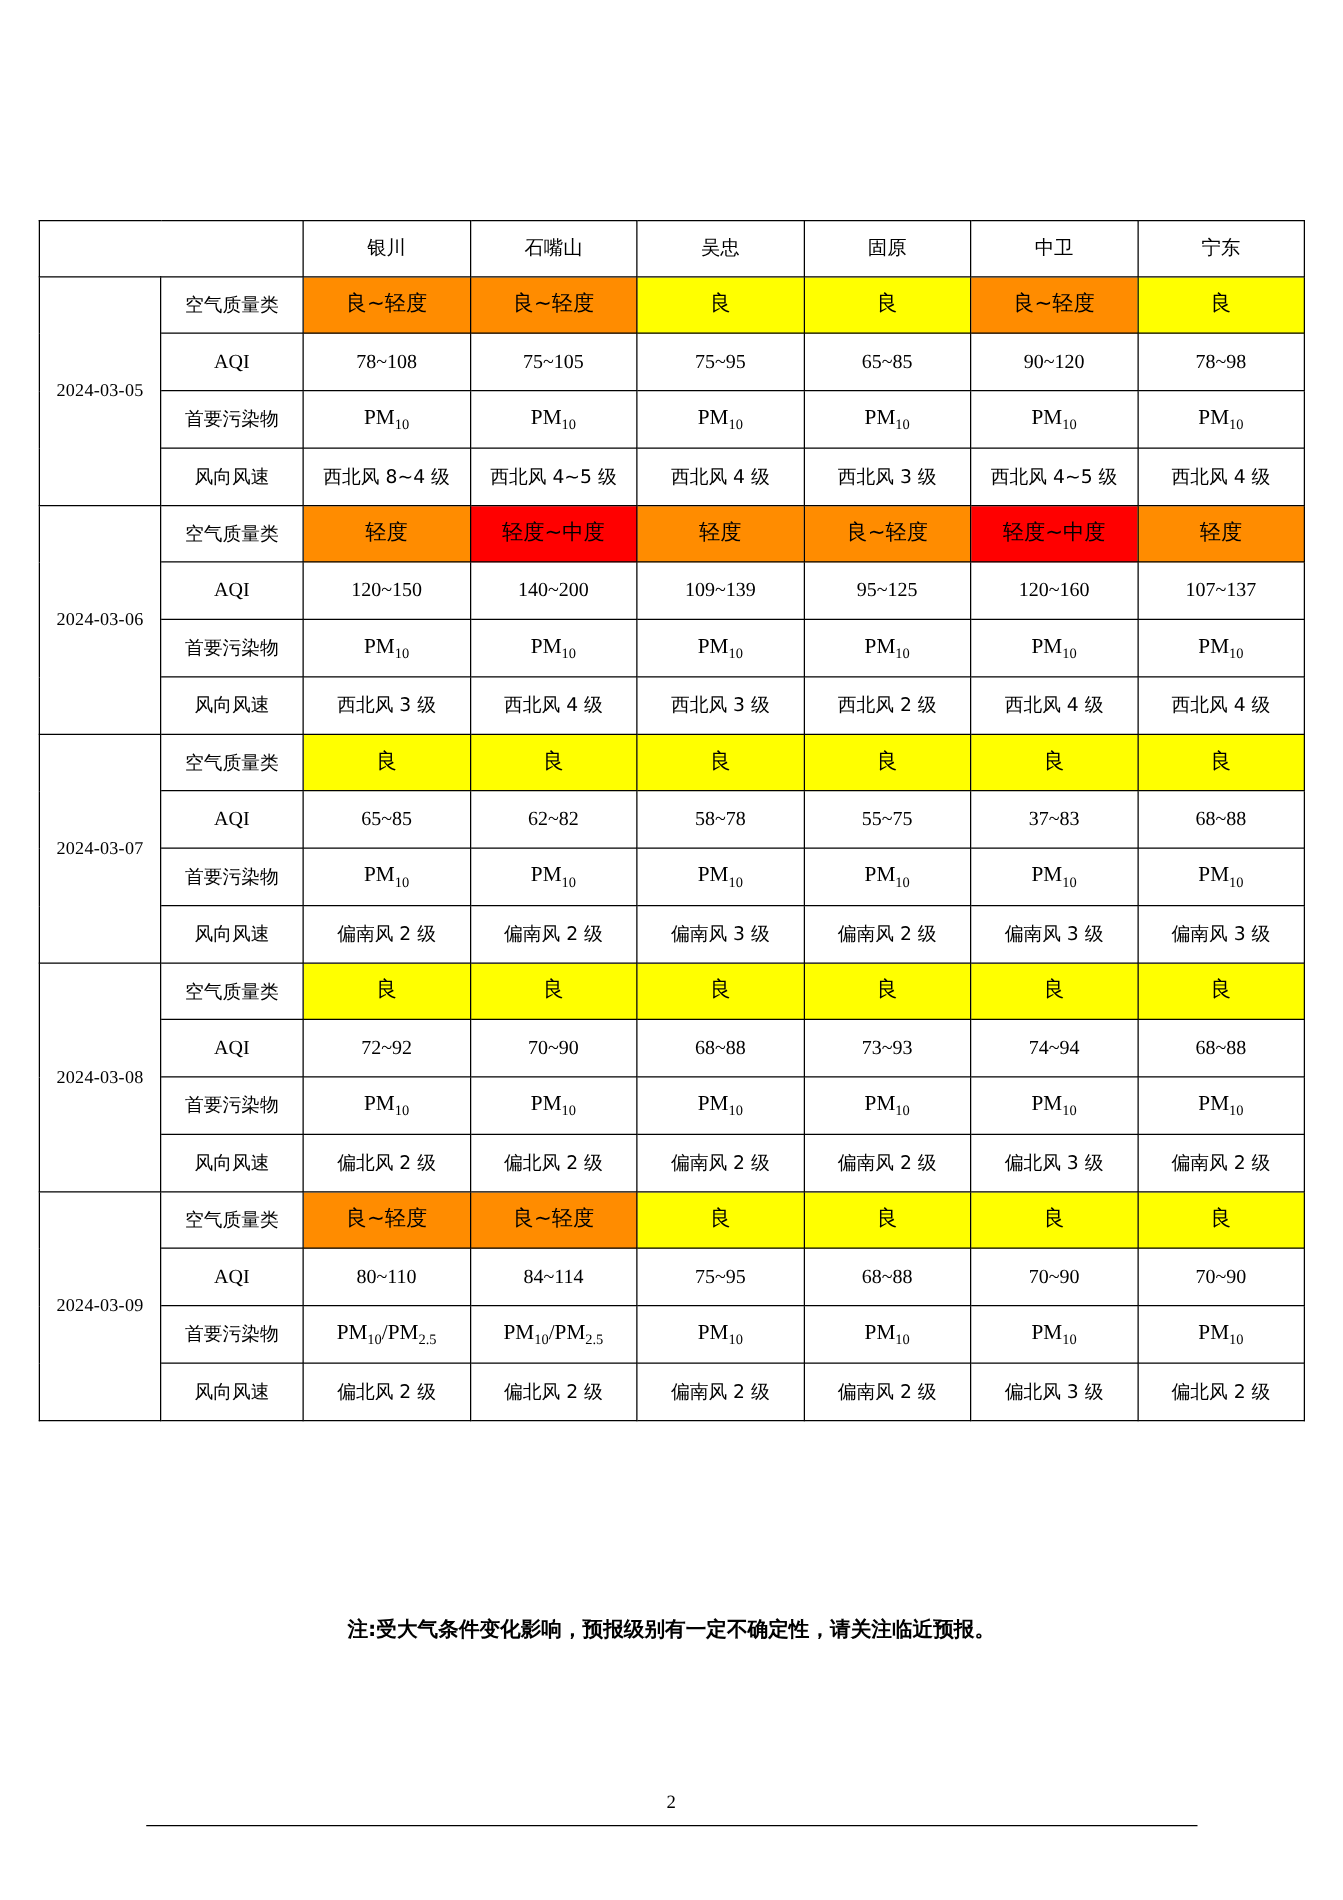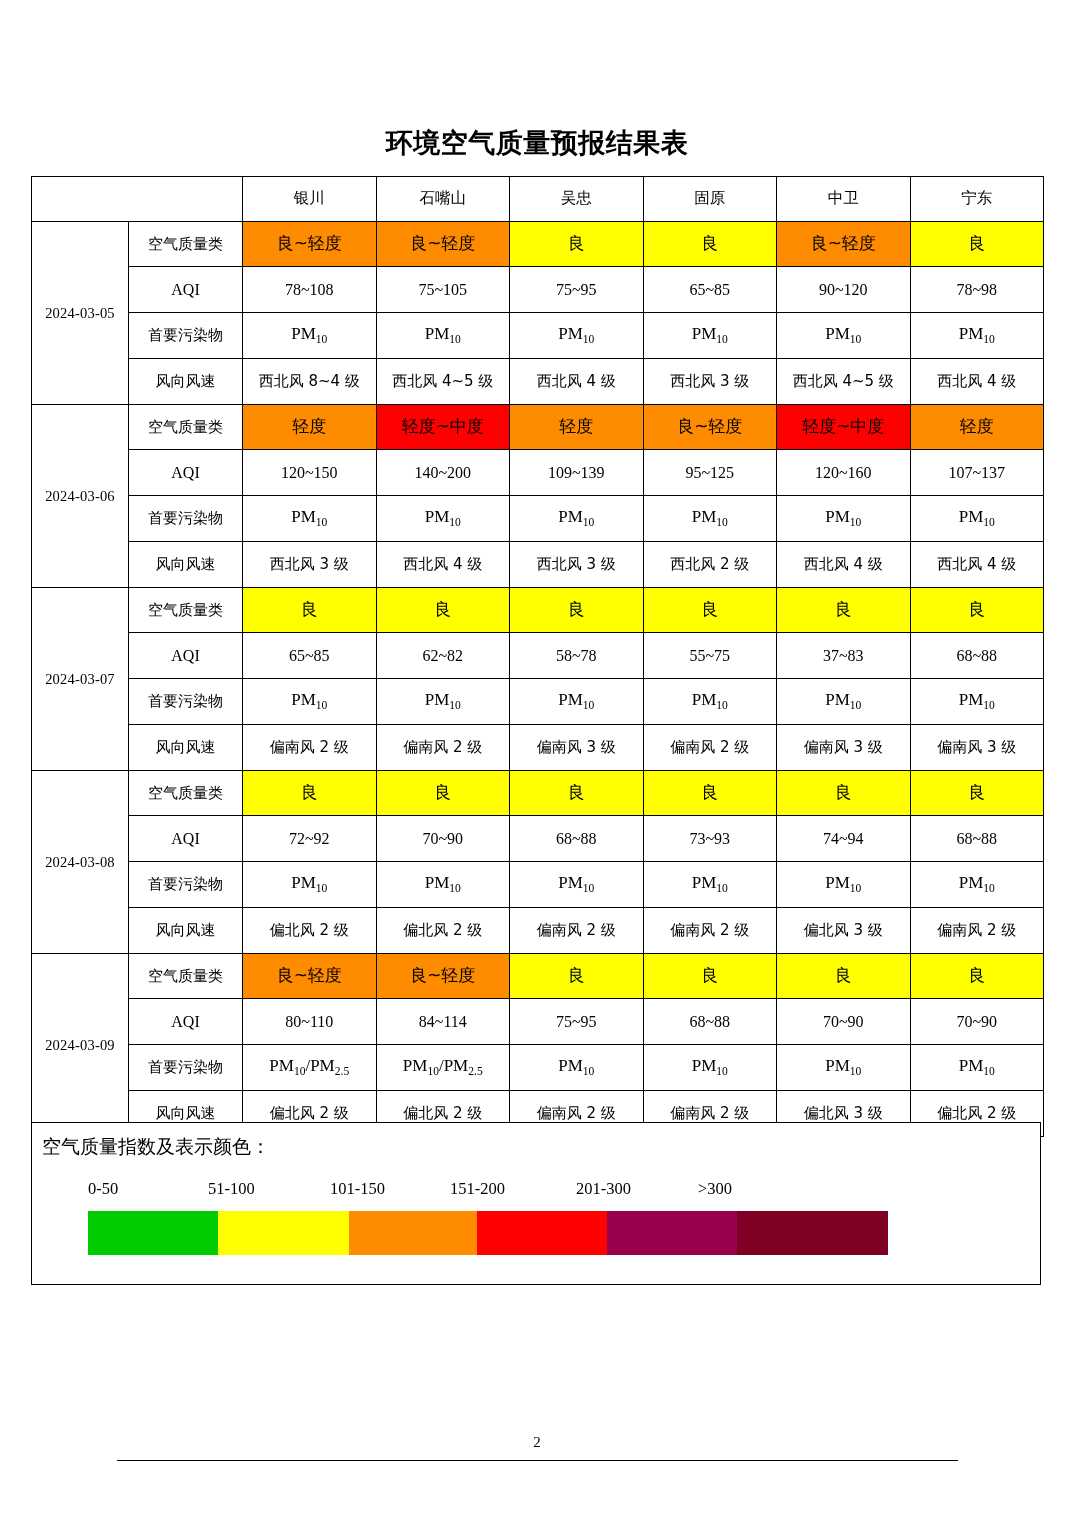--- a/index.html
+++ b/index.html
@@ -183,21 +183,20 @@
     width: 841px;
     height: 0;
     border-top: 1.6px solid #000000;
   }
 </style>
 </head>
 <body>
 
 <div class="page">
 
-  <div class="doc-title">环境空气质量预报结果表</div>
 
   <table class="fc-table">
     <colgroup>
       <col class="c-date">
         <col class="c-label">
       <col class="c-city">
         <col class="c-city">
         <col class="c-city">
       <col class="c-city">
         <col class="c-city">
@@ -394,37 +393,19 @@
           <td class="r-wind wind-cell">偏北风 2 级</td>
           <td class="r-wind wind-cell">偏北风 2 级</td>
           <td class="r-wind wind-cell">偏南风 2 级</td>
           <td class="r-wind wind-cell">偏南风 2 级</td>
           <td class="r-wind wind-cell">偏北风 3 级</td>
           <td class="r-wind wind-cell">偏北风 2 级</td>
         </tr>
       </tbody>
   </table>
 
-  <div class="legend-box">
-    <div class="legend-title">空气质量指数及表示颜色：</div>
-    <div class="legend-labels" id="legend-labels">
-        <span style="left: 0px;">0-50</span>
-        <span style="left: 120px;">51-100</span>
-        <span style="left: 242px;">101-150</span>
-        <span style="left: 362px;">151-200</span>
-        <span style="left: 488px;">201-300</span>
-        <span style="left: 610px;">&gt;300</span>
-      </div>
-    <div class="legend-bar" id="legend-bar">
-        <div class="swatch" style="background: rgb(0, 204, 0); width: 130px;"></div>
-        <div class="swatch" style="background: rgb(255, 255, 0); width: 131px;"></div>
-        <div class="swatch" style="background: rgb(255, 140, 0); width: 128px;"></div>
-        <div class="swatch" style="background: rgb(255, 0, 0); width: 130px;"></div>
-        <div class="swatch" style="background: rgb(153, 0, 76); width: 130px;"></div>
-        <div class="swatch" style="background: rgb(126, 0, 35); width: 151px;"></div>
-      </div>
-  </div>
-
+
+  <div class="note">注:受大气条件变化影响，预报级别有一定不确定性，请关注临近预报。</div>
 
   <div class="page-number">2</div>
   <div class="footer-rule"></div>
 
 </div>
 
 </body></html>

